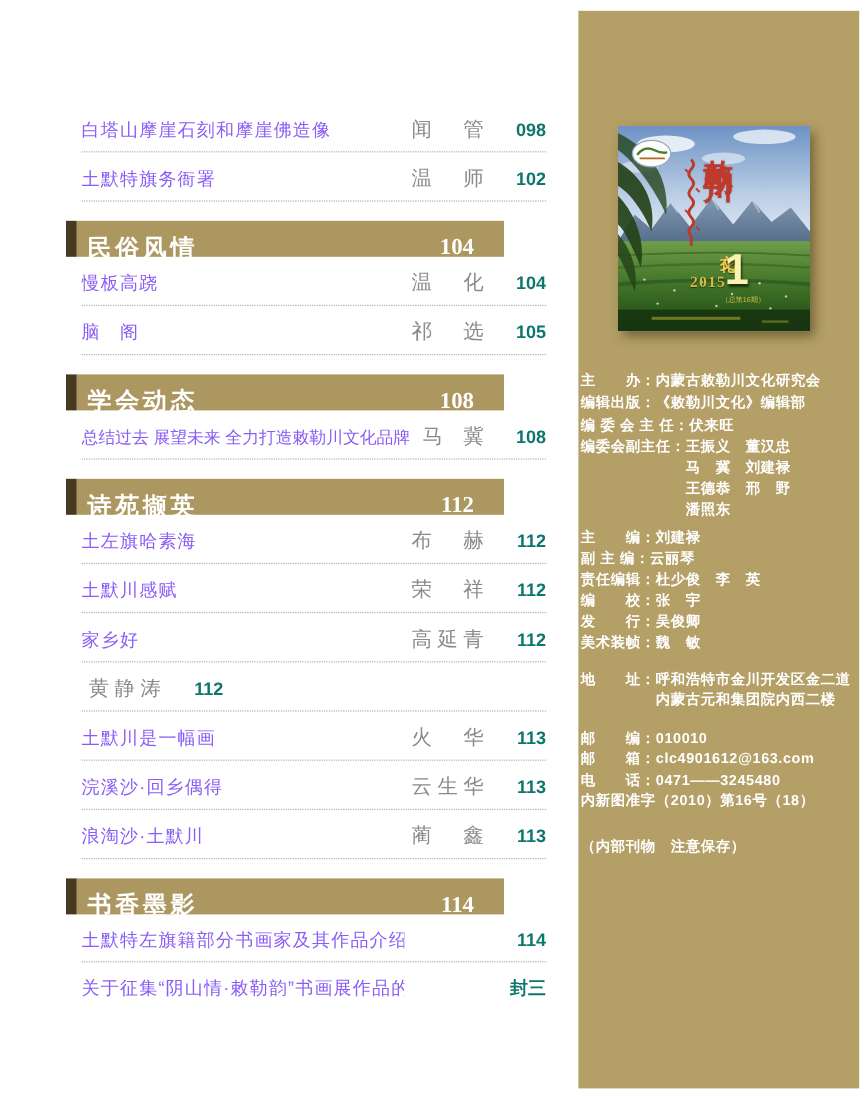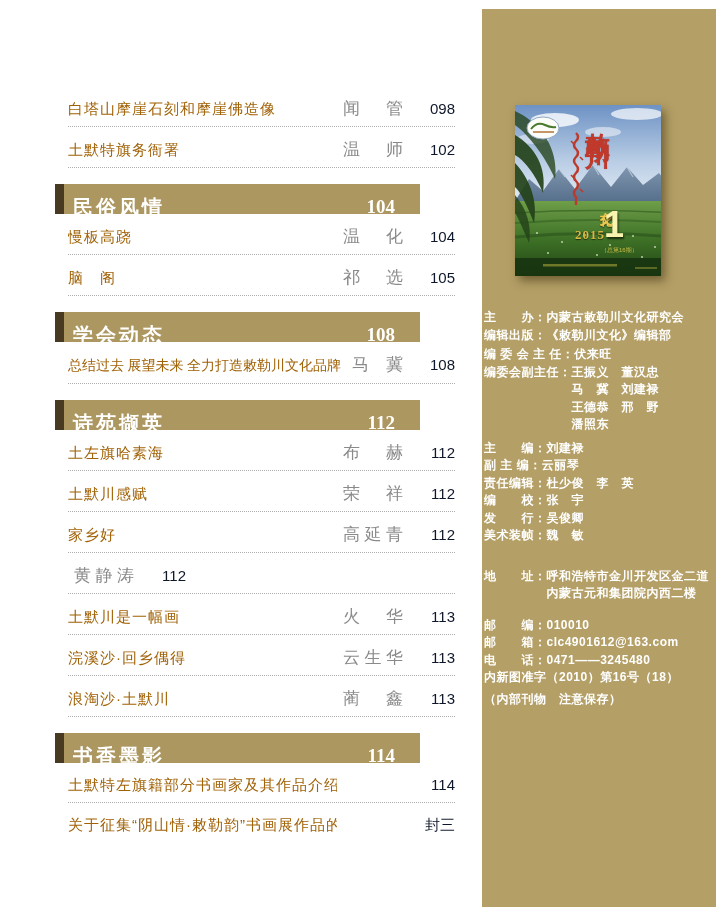--- a/index.html
+++ b/index.html
@@ -8,33 +8,33 @@
     font-family:"Liberation Sans",sans-serif;overflow:hidden;
   }
   
   .toc{position:absolute;left:55px;top:86px;width:400px;}
   .trow{
     display:flex;align-items:baseline;margin:12px 0 0 13px;width:387px;
     padding-bottom:7px;border-bottom:1px dotted #aeaeae;
   }
   .trow.noline{border-bottom:none;}
   .trow .t{
-    flex:1;min-width:0;font-size:15px;letter-spacing:1px;color:#a16207;
+    flex:1;min-width:0;font-size:15px;letter-spacing:1px;color:#8b5cf6;
     white-space:nowrap;overflow:hidden;line-height:20px;
   }
-  .trow.tight .t{font-size:14px;letter-spacing:0;font-family:Liberation Serif, serif;}
+  .trow.tight .t{font-size:14px;letter-spacing:0;}
   .trow .a{
     flex:none;width:60px;margin:0 14px 0 6px;font-family:"DejaVu Serif",serif;
     font-size:17px;color:#8a8a8a;text-align:justify;text-align-last:justify;
     white-space:pre;line-height:20px;
   }
   .trow.tight .a{width:auto;min-width:44px;}
   .trow .p{
-    flex:none;width:38px;text-align:right;font-size:15px;font-weight:normal;
-    color:#0f172a;line-height:20px;
+    flex:none;width:38px;text-align:right;font-size:15px;font-weight:bold;
+    color:#0f766e;line-height:20px;
   }
   .shead{
     display:flex;align-items:stretch;margin-top:16px;height:30px;width:365px;
   }
   .shead .bar{flex:none;width:9px;background:#483922;}
   .shead .band{
     flex:1;background:#ad9760;display:flex;align-items:center;
     padding:16px 25px 0 9px;
   }
   .shead .st{
@@ -44,21 +44,21 @@
   .shead .sp{
     flex:none;font-family:"Liberation Serif",serif;font-weight:bold;font-size:19px;
     color:#ffffff;line-height:30px;
   }
   
   .sidebar{
     position:absolute;left:482px;top:9px;width:234px;height:898px;
     background:#b49f66;
   }
   .cover{
-    position:absolute;left:33px;top:96px;width:146px;height:171px;
+    position:absolute;left:33px;top:96px;width:160px;height:171px;
     background:#9db8d6;box-shadow:4px 5px 9px rgba(60,45,15,.55);overflow:hidden;
   }
   .cover svg.art{position:absolute;left:0;top:0;}
   .cover-logo{position:absolute;left:11px;top:11px;}
   .masthead{
     position:absolute;left:66px;top:8px;height:96px;
     writing-mode:vertical-rl;font-family:"Liberation Serif",serif;font-weight:bold;
     font-size:25px;letter-spacing:5px;color:#c0392b;
     text-shadow:0 0 1px rgba(120,20,10,.6);
   }
@@ -81,23 +81,23 @@
     position:absolute;left:86px;top:141px;font-size:6px;color:#d9c54a;
     white-space:nowrap;opacity:.9;
   }
   .info{
     position:absolute;left:2px;top:300px;width:206px;color:#ffffff;
     font-size:12px;font-weight:bold;
   }
   .iline{white-space:pre;line-height:17.5px;letter-spacing:.5px;}
   .iline.g1{margin-top:2px;}
   .iline.g2{margin-top:6px;}
-  .iline.g3{margin-top:23px;}
+  .iline.g3{margin-top:13px;}
   .iline.g4{margin-top:14px;}
-  .iline.g5{margin-top:4px;}
+  .iline.g5{margin-top:20px;}
 </style>
 </head>
 <body>
 
 <div class="toc">
 
   <div class="trow">
     <span class="t">白塔山摩崖石刻和摩崖佛造像</span>
     <span class="a">闻　管</span>
     <span class="p">098</span>

